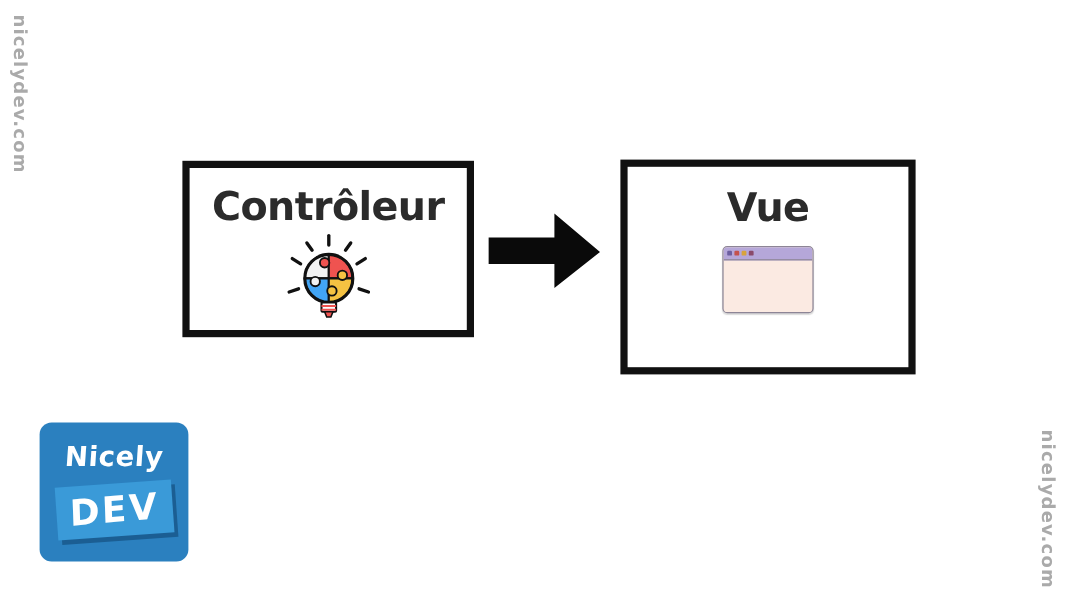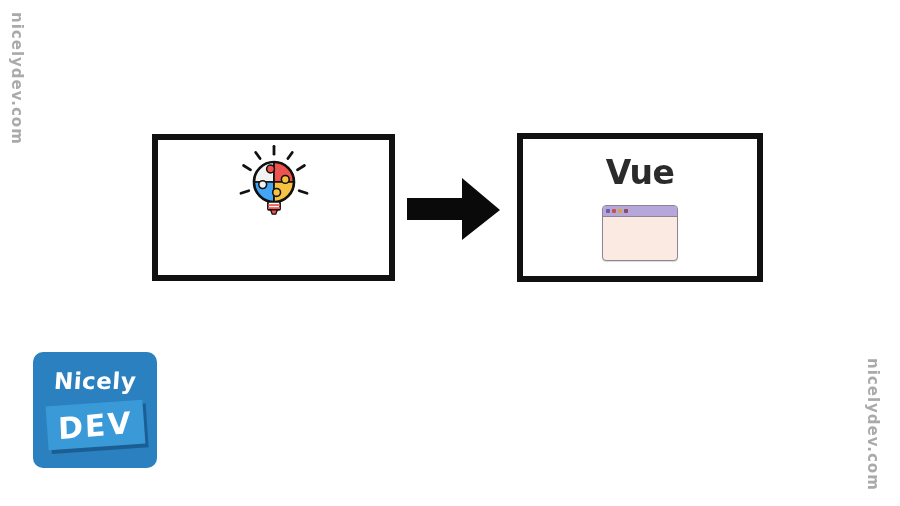--- a/index.html
+++ b/index.html
@@ -26,21 +26,21 @@
   .diagram-box {
     position:absolute;
     background:#ffffff;
     border:6px solid #111111;
     display:flex;
     flex-direction:column;
     align-items:center;
     justify-content:flex-start;
   }
   .box-controller { left:152px; top:134px; width:243px; height:147px; }
-  .box-view       { left:517px; top:133px; width:246px; height:149px; }
+  .box-view       { left:517px; top:133px; width:246px; height:179px; }
   .box-label {
     margin-top:14px;
     font-size:33px;
     font-weight:700;
     color:#2b2b2b;
     letter-spacing:-0.5px;
     line-height:1.1;
   }
   .box-view .box-label { margin-top:16px; }
 
@@ -117,20 +117,21 @@
   }
 </style>
 </head>
 <body>
 
 <div class="watermark watermark-left">nicelydev.com</div>
 
 <div class="watermark watermark-right">nicelydev.com</div>
 
 <div class="diagram-box box-controller">
+  <div class="box-label">Contrôleur</div>
   <div class="bulb-wrap">
     <svg width="92" height="80" viewBox="0 0 100 92" aria-hidden="true">
       <g stroke="#111111" stroke-width="3.2" stroke-linecap="round">
         <line x1="50" y1="14" x2="50" y2="5"></line>
         <line x1="34" y1="19" x2="29" y2="12"></line>
         <line x1="66" y1="19" x2="71" y2="12"></line>
         <line x1="23" y1="32" x2="15" y2="27"></line>
         <line x1="77" y1="32" x2="85" y2="27"></line>
         <line x1="21" y1="56" x2="12" y2="59"></line>
         <line x1="79" y1="56" x2="88" y2="59"></line>

